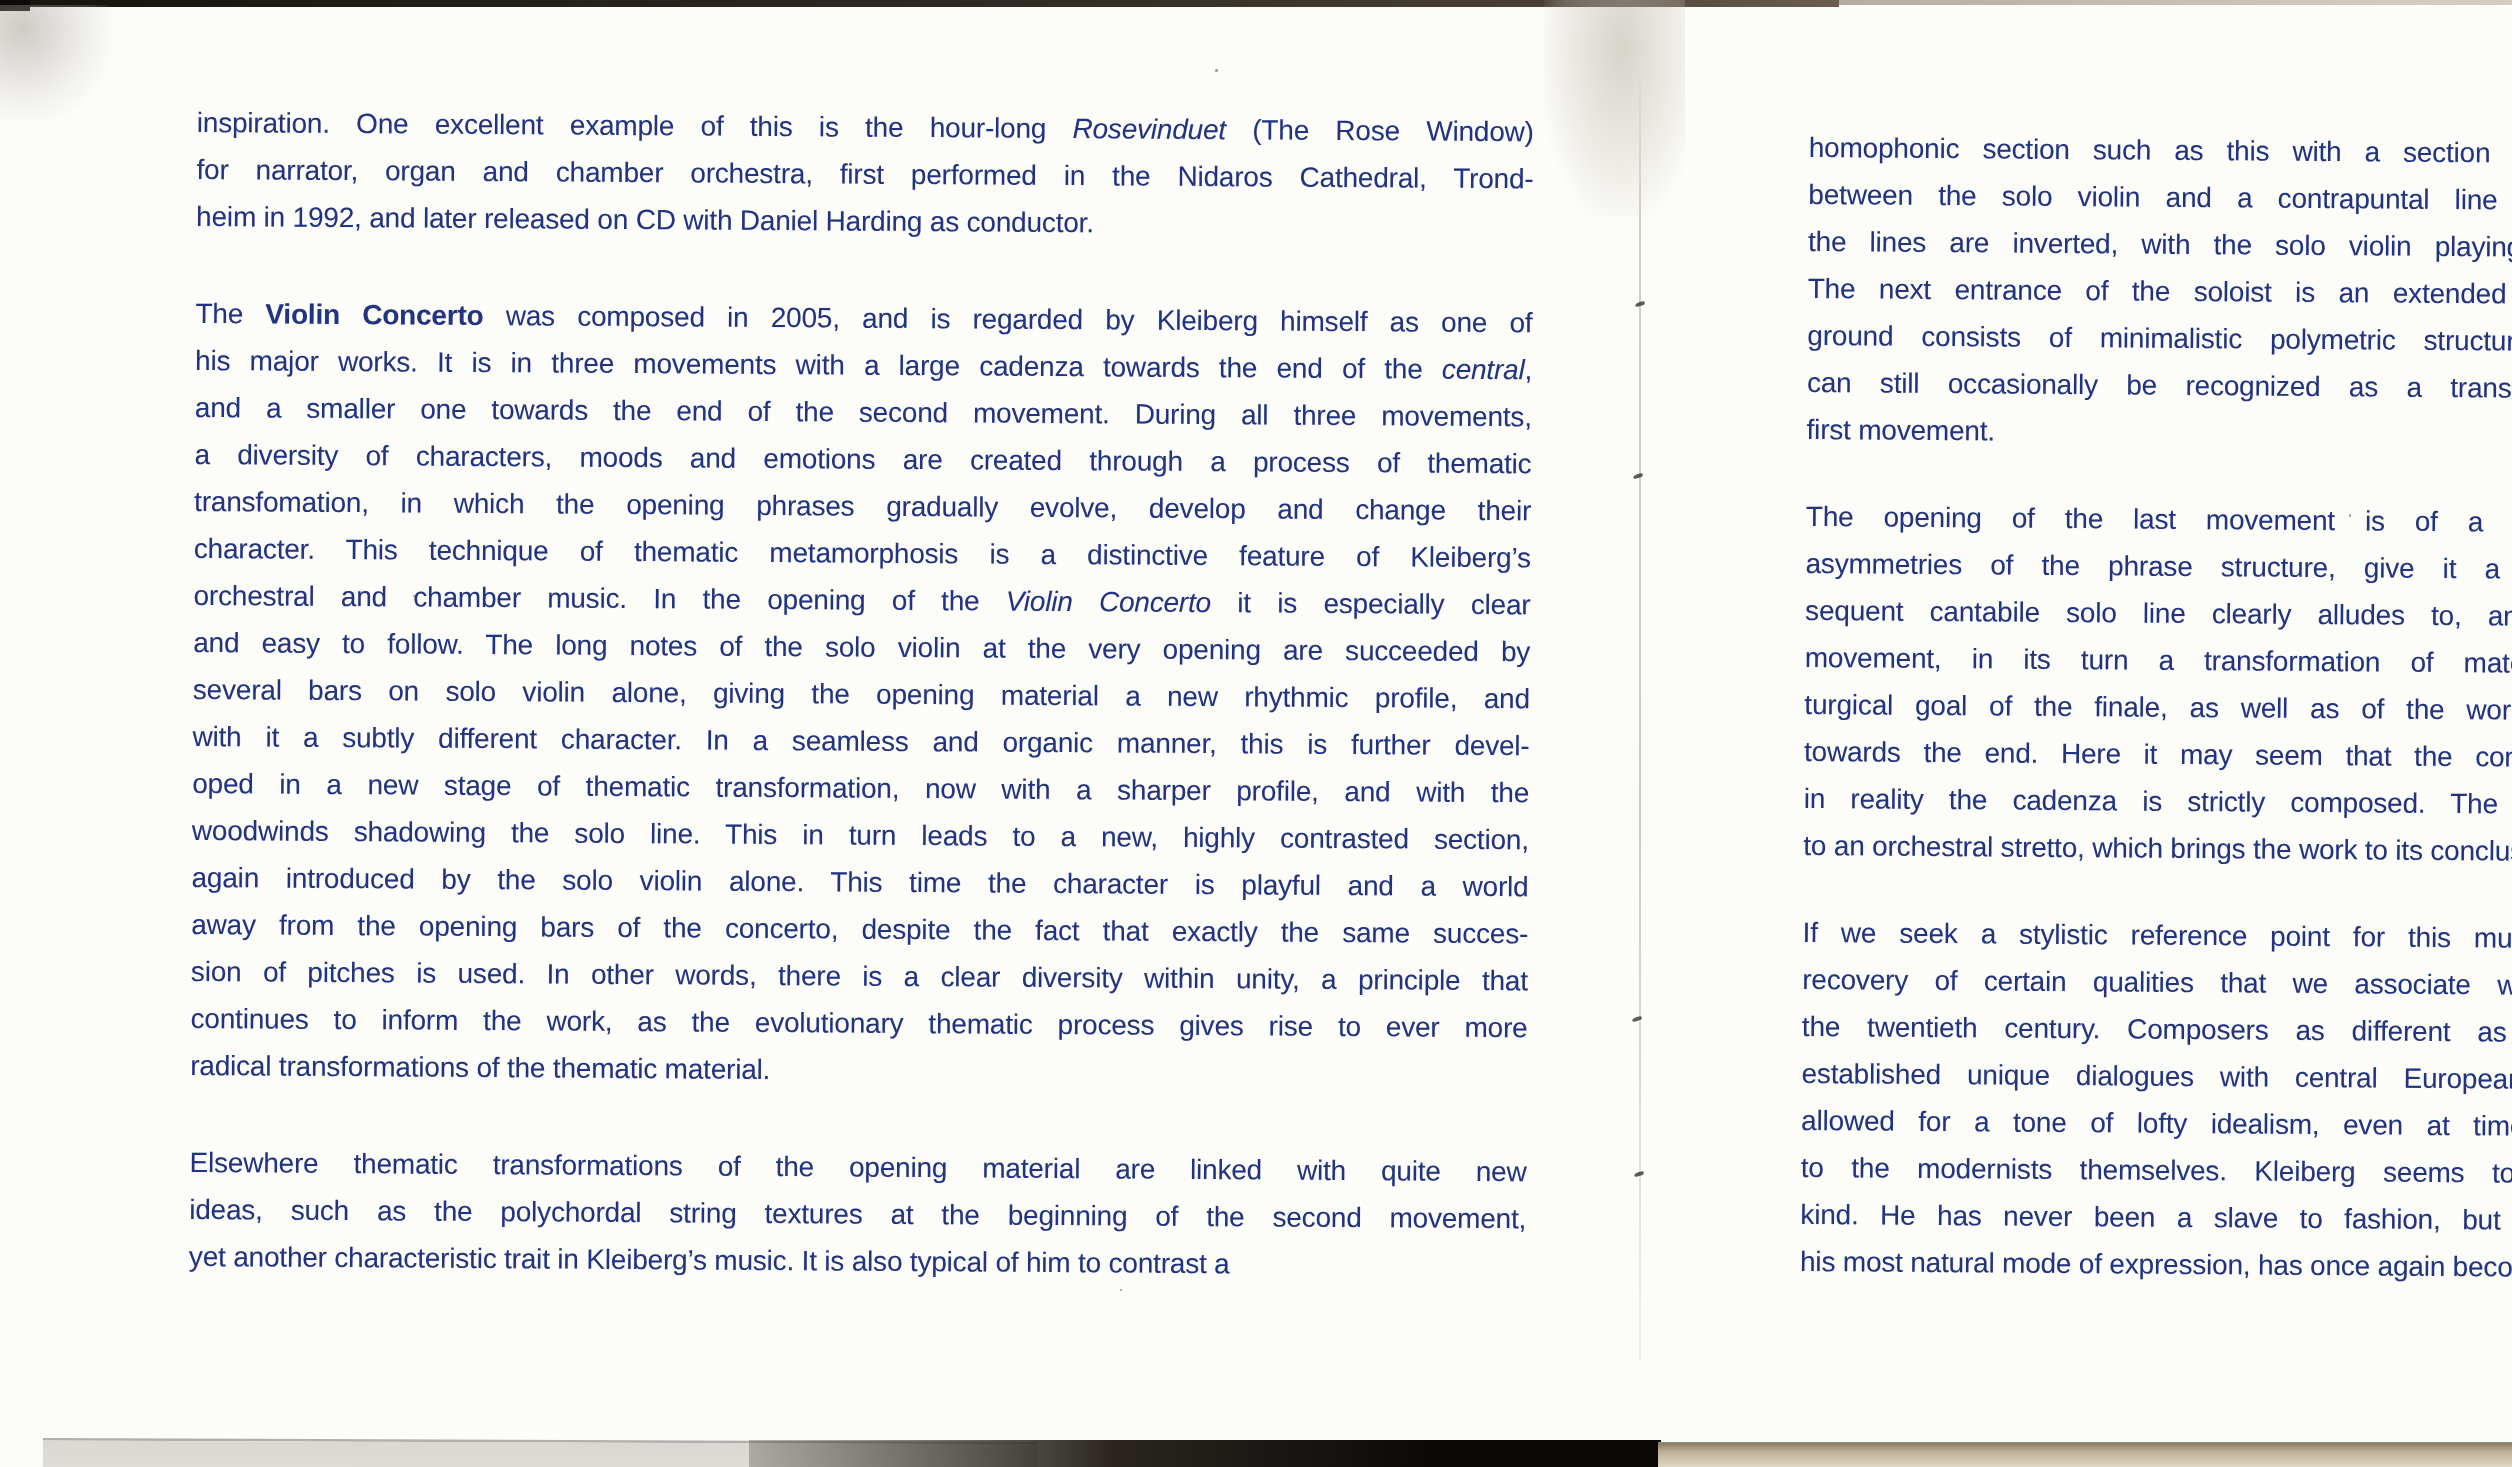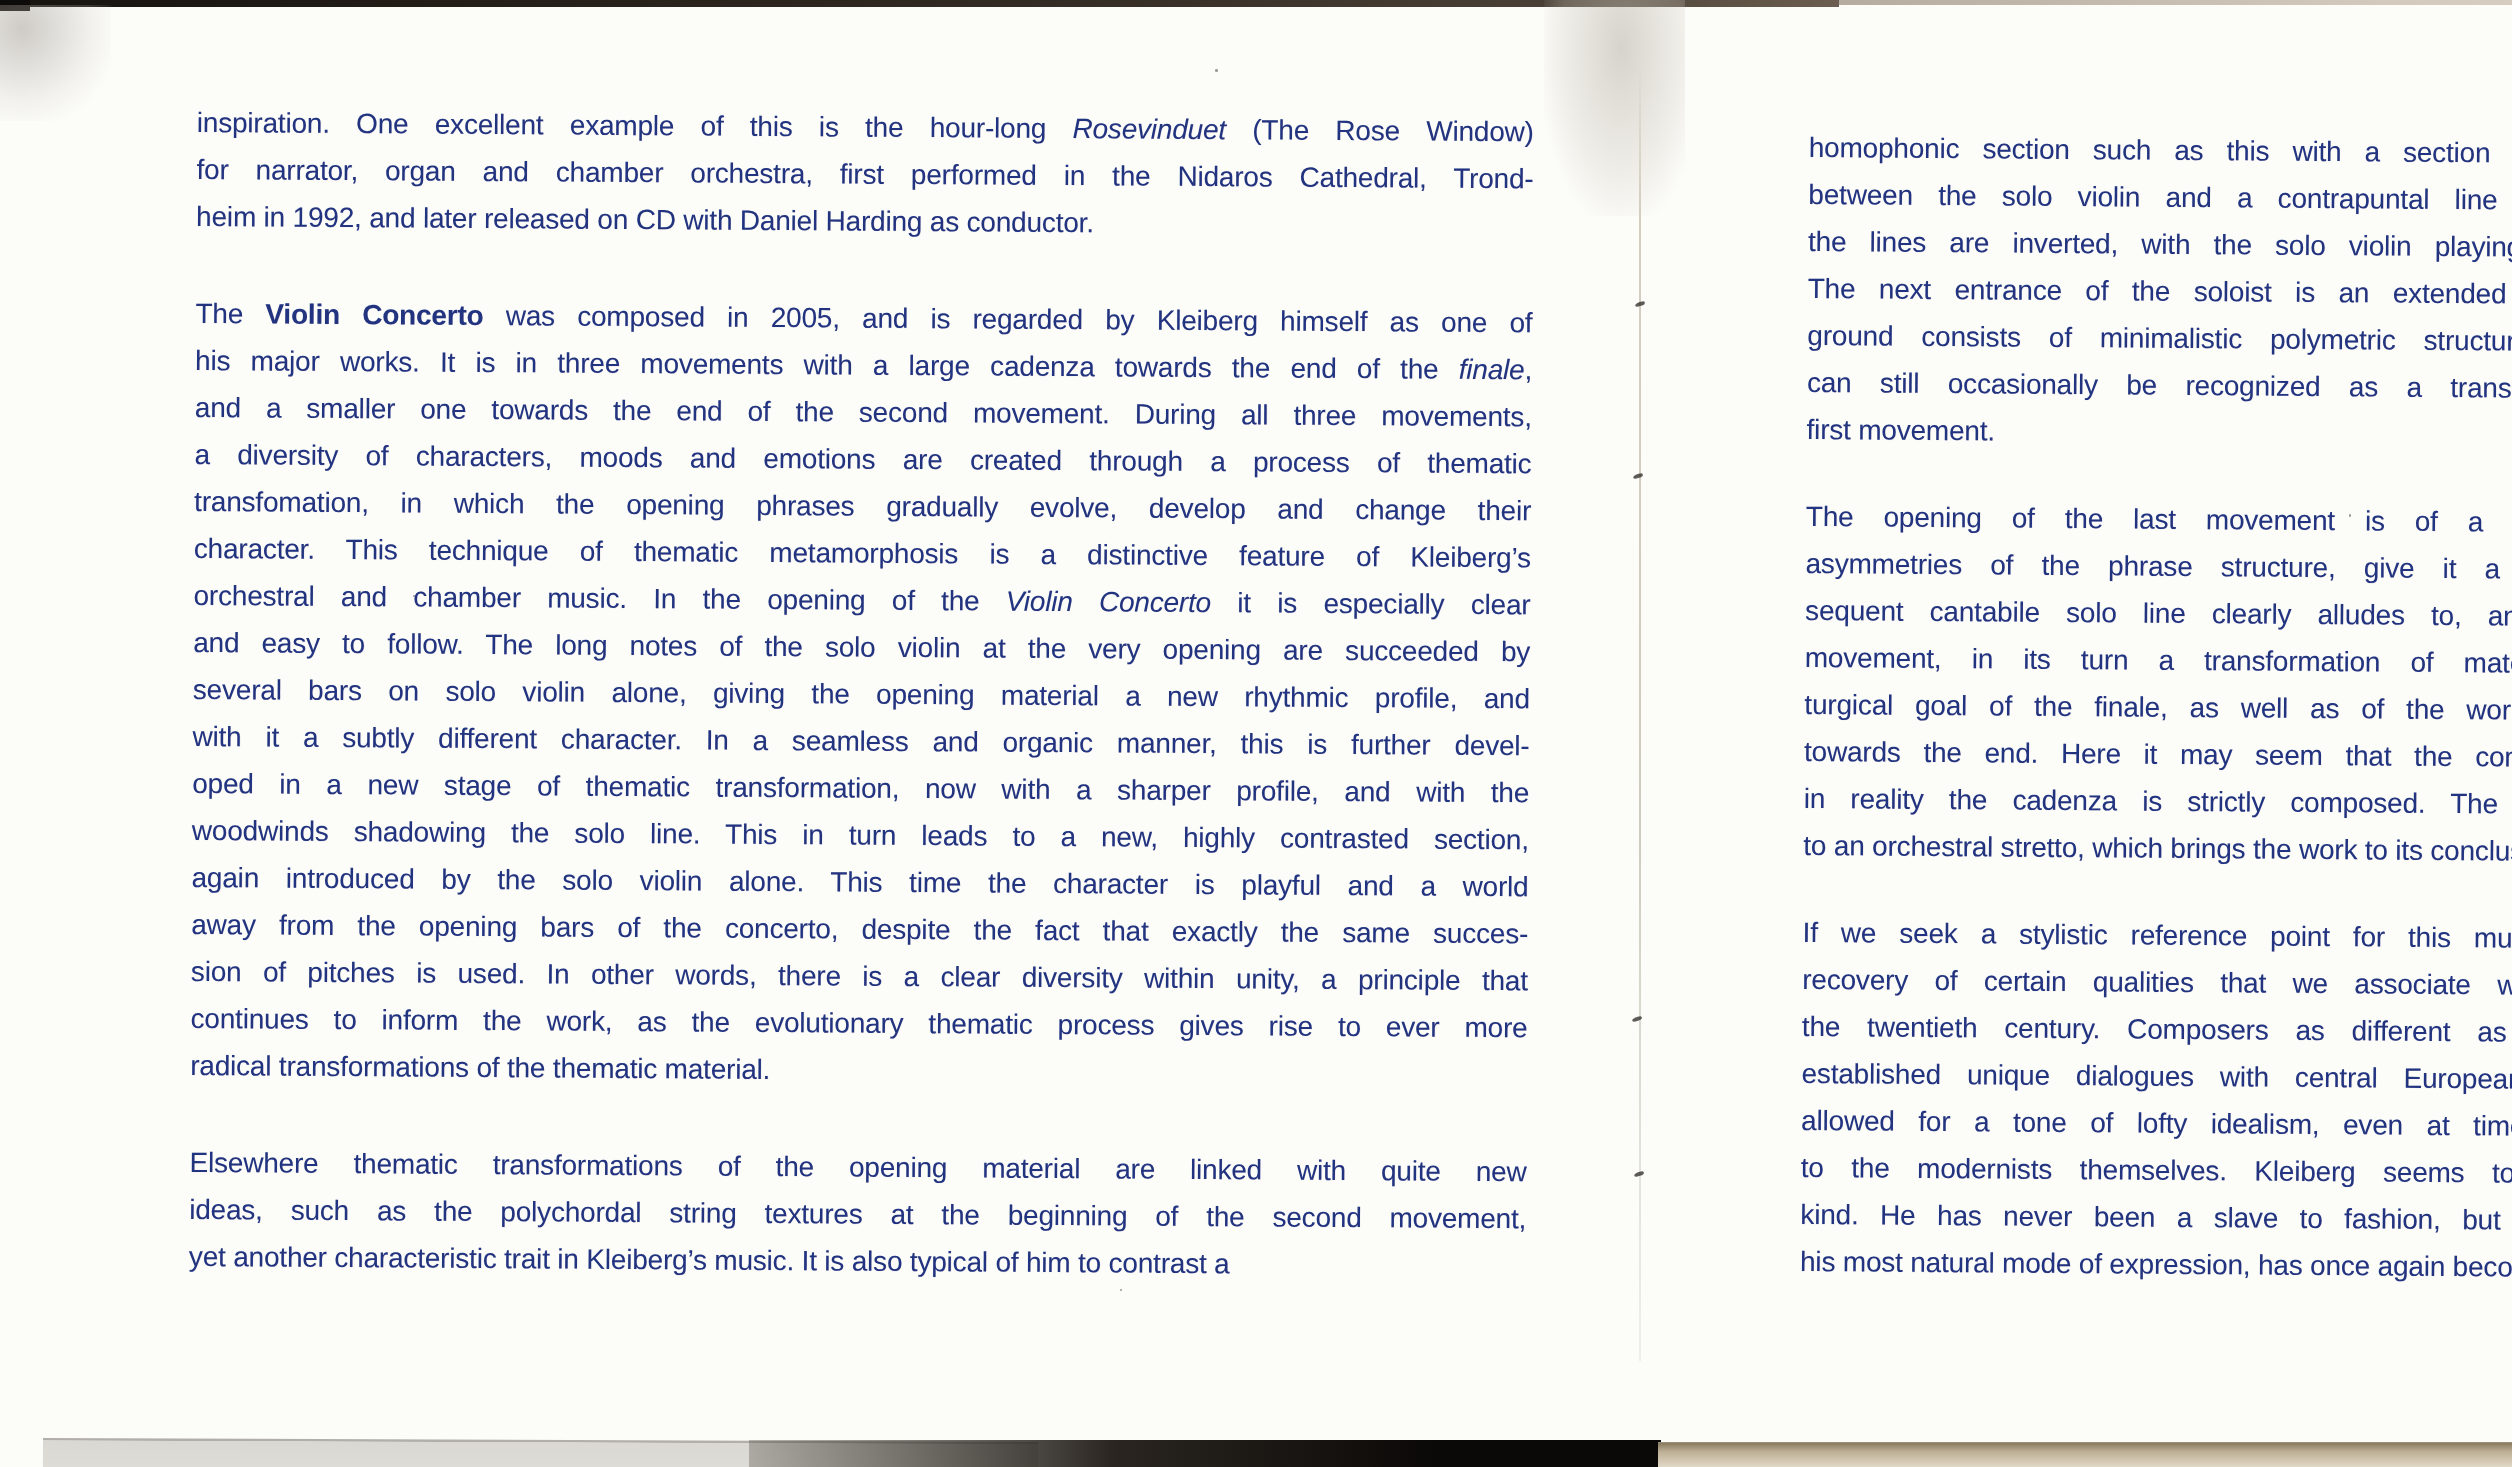--- a/index.html
+++ b/index.html
@@ -52,21 +52,21 @@
 <div class="scan">
 
   <div class="page-text left">
       <div class="para">
         <div class="line"><span class="run">inspiration. One excellent example of this is the hour-long </span><span class="run i">Rosevinduet</span><span class="run"> (The Rose Window)</span></div>
         <div class="line"><span class="run">for narrator, organ and chamber orchestra, first performed in the Nidaros Cathedral, Trond-</span></div>
         <div class="line last"><span class="run">heim in 1992, and later released on CD with Daniel Harding as conductor.</span></div>
       </div>
       <div class="para">
         <div class="line"><span class="run">The </span><span class="run b">Violin Concerto</span><span class="run"> was composed in 2005, and is regarded by Kleiberg himself as one of</span></div>
-        <div class="line"><span class="run">his major works. It is in three movements with a large cadenza towards the end of the </span><span class="run i">finale</span><span class="run">,</span></div>
+        <div class="line"><span class="run">his major works. It is in three movements with a large cadenza towards the end of the </span><span class="run i">central</span><span class="run">,</span></div>
         <div class="line"><span class="run">and a smaller one towards the end of the second movement. During all three movements,</span></div>
         <div class="line"><span class="run">a diversity of characters, moods and emotions are created through a process of thematic</span></div>
         <div class="line"><span class="run">transfomation, in which the opening phrases gradually evolve, develop and change their</span></div>
         <div class="line"><span class="run">character. This technique of thematic metamorphosis is a distinctive feature of Kleiberg’s</span></div>
         <div class="line"><span class="run">orchestral and chamber music. In the opening of the </span><span class="run i">Violin Concerto</span><span class="run"> it is especially clear</span></div>
         <div class="line"><span class="run">and easy to follow. The long notes of the solo violin at the very opening are succeeded by</span></div>
         <div class="line"><span class="run">several bars on solo violin alone, giving the opening material a new rhythmic profile, and</span></div>
         <div class="line"><span class="run">with it a subtly different character. In a seamless and organic manner, this is further devel-</span></div>
         <div class="line"><span class="run">oped in a new stage of thematic transformation, now with a sharper profile, and with the</span></div>
         <div class="line"><span class="run">woodwinds shadowing the solo line. This in turn leads to a new, highly contrasted section,</span></div>

